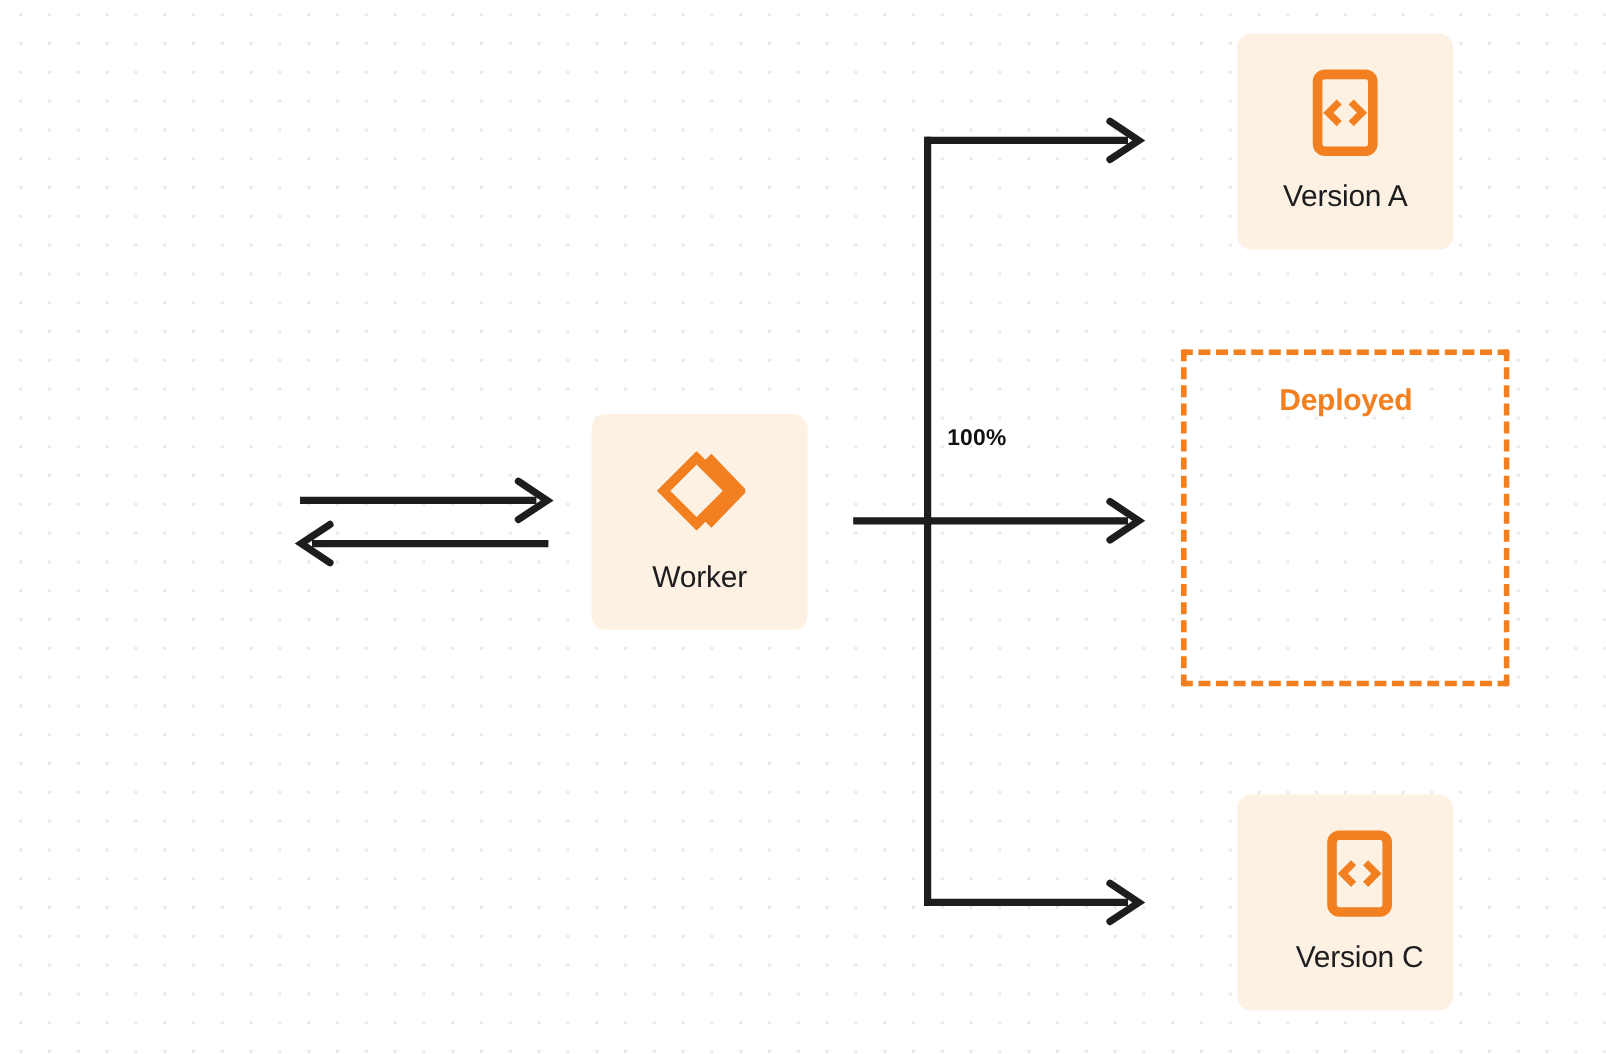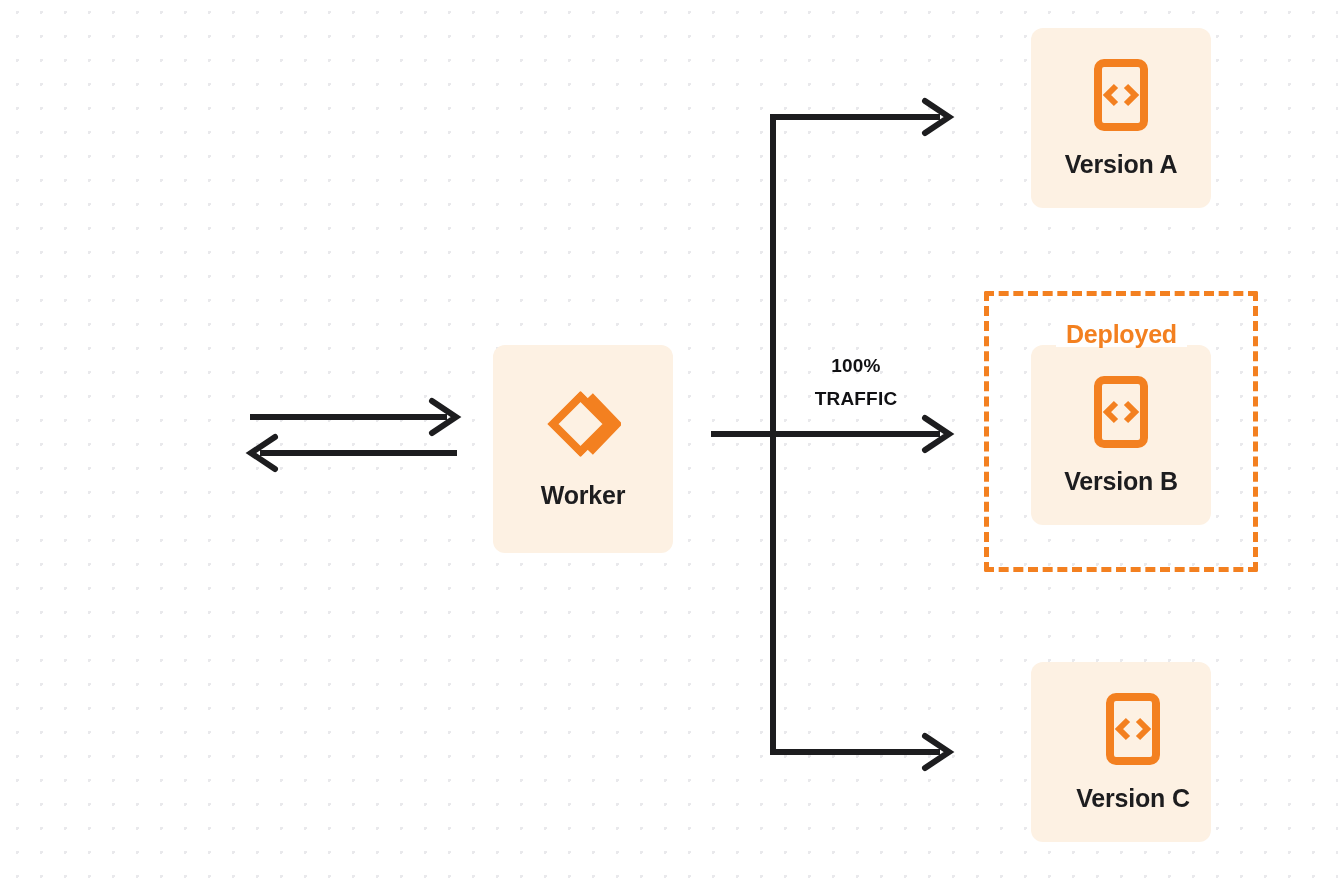--- a/index.html
+++ b/index.html
@@ -30,21 +30,21 @@
     position: absolute;
     box-sizing: border-box;
     display: flex;
     flex-direction: column;
     align-items: center;
     justify-content: center;
     border-radius: 12px;
   }
 
   .node-label {
-    font-weight: bold;
+    font-weight: normal;
     color: #1d1d1f;
     letter-spacing: -0.2px;
     white-space: nowrap;
   }
 
   
   #client-node {
     left: 31px;
     top: 345px;
     width: 180px;
@@ -53,21 +53,21 @@
   }
   #client-node .node-label {
     font-size: 25px;
   }
 
   
   #worker-node {
     left: 493px;
     top: 345px;
     width: 180px;
-    height: 208px;
+    height: 180px;
     background-color: #fdf1e3;
   }
   #worker-node .node-label {
     font-size: 25px;
     margin-top: 18px;
   }
   .worker-logo {
     display: block;
   }
 
@@ -112,21 +112,21 @@
     font-weight: bold;
     line-height: 1;
     letter-spacing: -0.2px;
     white-space: nowrap;
     margin-top: 36px;
   }
 
   
   #traffic-label {
     position: absolute;
-    left: 781px;
+    left: 739px;
     top: 350px;
     width: 150px;
     text-align: center;
     color: #111114;
     font-size: 19px;
     font-weight: bold;
     line-height: 1.72;
     letter-spacing: 0.2px;
   }
 
@@ -196,43 +196,32 @@
     <span class="code-icon">
       <svg width="56" height="74" viewBox="0 0 56 74" xmlns="http://www.w3.org/2000/svg">
         <rect x="5" y="5" width="46" height="64" rx="6" ry="6" fill="none" stroke="#f38020" stroke-width="8"></rect>
         <polyline points="23,28 14,37 23,46" fill="none" stroke="#f38020" stroke-width="6" stroke-linecap="butt" stroke-linejoin="miter"></polyline>
         <polyline points="33,28 42,37 33,46" fill="none" stroke="#f38020" stroke-width="6" stroke-linecap="butt" stroke-linejoin="miter"></polyline>
       </svg>
     </span>
     <span class="node-label">Version A</span>
   </div>
 
-  <div class="node version-node" id="version-b-node">
-    <span class="code-icon">
-      <svg width="56" height="74" viewBox="0 0 56 74" xmlns="http://www.w3.org/2000/svg">
-        <rect x="5" y="5" width="46" height="64" rx="6" ry="6" fill="none" stroke="#f38020" stroke-width="8"></rect>
-        <polyline points="23,28 14,37 23,46" fill="none" stroke="#f38020" stroke-width="6" stroke-linecap="butt" stroke-linejoin="miter"></polyline>
-        <polyline points="33,28 42,37 33,46" fill="none" stroke="#f38020" stroke-width="6" stroke-linecap="butt" stroke-linejoin="miter"></polyline>
-      </svg>
-    </span>
-    <span class="node-label">Version B</span>
-  </div>
 
   <div class="node version-node" id="version-c-node">
     <span class="code-icon">
       <svg width="56" height="74" viewBox="0 0 56 74" xmlns="http://www.w3.org/2000/svg">
         <rect x="5" y="5" width="46" height="64" rx="6" ry="6" fill="none" stroke="#f38020" stroke-width="8"></rect>
         <polyline points="23,28 14,37 23,46" fill="none" stroke="#f38020" stroke-width="6" stroke-linecap="butt" stroke-linejoin="miter"></polyline>
         <polyline points="33,28 42,37 33,46" fill="none" stroke="#f38020" stroke-width="6" stroke-linecap="butt" stroke-linejoin="miter"></polyline>
       </svg>
     </span>
     <span class="node-label">Version C</span>
   </div>
 
   <div id="deployed-frame"></div>
   <div id="deployed-label">Deployed</div>
 
   <div id="traffic-label">
     <div>100%</div>
-    <div>TRAFFIC</div>
   </div>
 
 </div>
 
 </body></html>

